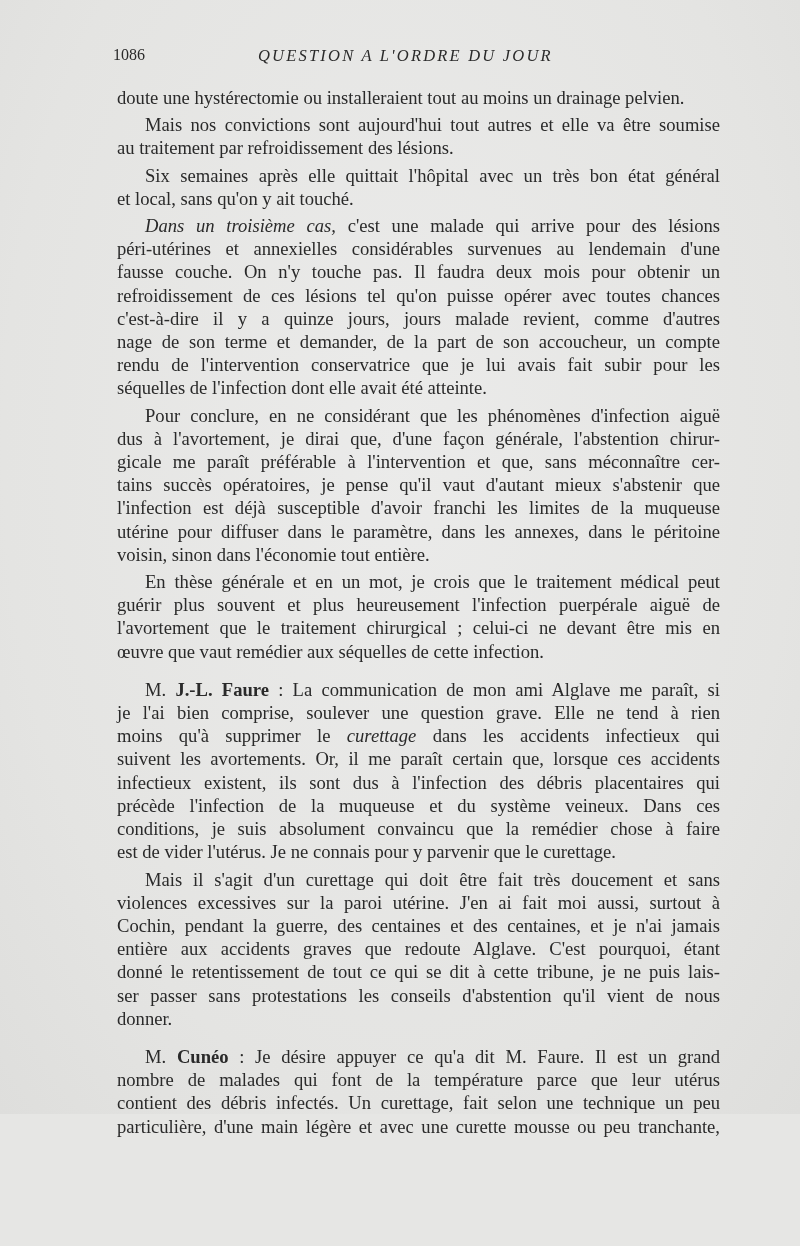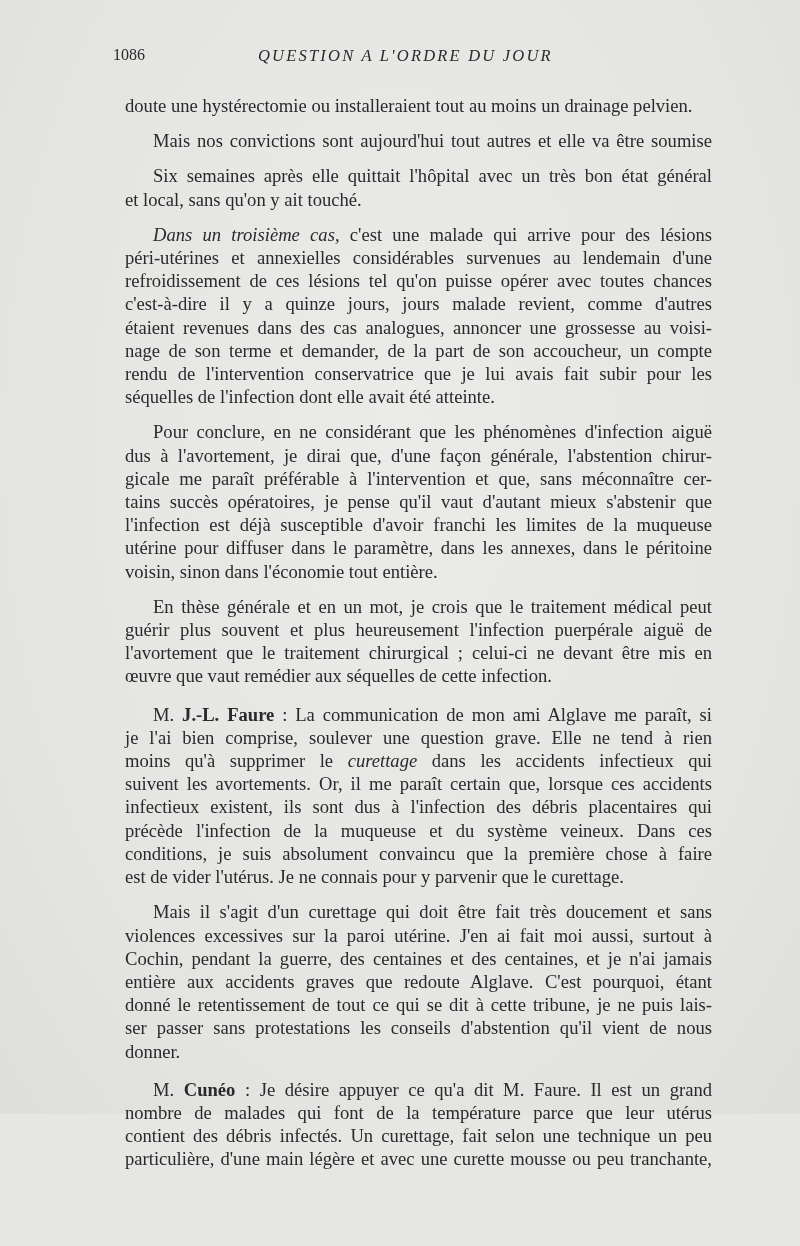--- a/index.html
+++ b/index.html
@@ -44,21 +44,21 @@
       position: absolute;
       top: 82px;
       left: 113px;
       width: 611px;
       font-size: 18.6px;
       line-height: 23.2px;
       text-align: justify;
       hyphens: manual;
     }
     .para {
-      margin: 12px;
+      margin: 4px;
       text-indent: 28px;
     }
     .para.noindent { text-indent: 0; }
     .para.gap-before { margin-top: 15px; }
     .line {
       display: block;
       text-align: justify;
       text-align-last: justify;
       white-space: nowrap;
     }
@@ -76,31 +76,32 @@
     <span class="page-number">1086</span>
     <span class="running-title">QUESTION A L'ORDRE DU JOUR</span>
   </div>
 
   <div class="body" id="body">
       <div class="para noindent">
         <span class="line last">doute une hystérectomie ou installeraient tout au moins un drainage pelvien.</span>
       </div>
       <div class="para noindent">
         <span class="line"><span class="indent"></span>Mais nos convictions sont aujourd'hui tout autres et elle va être soumise</span>
+        <span class="line last">au traitement par refroidissement des lésions.</span>
       </div>
       <div class="para noindent">
         <span class="line"><span class="indent"></span>Six semaines après elle quittait l'hôpital avec un très bon état général</span>
         <span class="line last">et local, sans qu'on y ait touché.</span>
       </div>
       <div class="para noindent">
         <span class="line"><span class="indent"></span><em>Dans un troisième cas,</em> c'est une malade qui arrive pour des lésions</span>
         <span class="line">péri-utérines et annexielles considérables survenues au lendemain d'une</span>
+        <span class="line">fausse couche. On n'y touche pas. Il faudra deux mois pour obtenir un</span>
         <span class="line">refroidissement de ces lésions tel qu'on puisse opérer avec toutes chances</span>
         <span class="line">c'est-à-dire il y a quinze jours, jours malade revient, comme d'autres</span>
-        <span class="line">étaient revenues dans des cas analogues, annoncer une grossesse au voisi-</span>
         <span class="line">nage de son terme et demander, de la part de son accoucheur, un compte</span>
         <span class="line">rendu de l'intervention conservatrice que je lui avais fait subir pour les</span>
         <span class="line last">séquelles de l'infection dont elle avait été atteinte.</span>
       </div>
       <div class="para noindent">
         <span class="line"><span class="indent"></span>Pour conclure, en ne considérant que les phénomènes d'infection aiguë</span>
         <span class="line">dus à l'avortement, je dirai que, d'une façon générale, l'abstention chirur-</span>
         <span class="line">gicale me paraît préférable à l'intervention et que, sans méconnaître cer-</span>
         <span class="line">tains succès opératoires, je pense qu'il vaut d'autant mieux s'abstenir que</span>
         <span class="line">l'infection est déjà susceptible d'avoir franchi les limites de la muqueuse</span>
@@ -113,21 +114,21 @@
         <span class="line">l'avortement que le traitement chirurgical ; celui-ci ne devant être mis en</span>
         <span class="line last">œuvre que vaut remédier aux séquelles de cette infection.</span>
       </div>
       <div class="para noindent gap-before">
         <span class="line"><span class="indent"></span>M. <span class="speaker">J.-L. Faure</span> : La communication de mon ami Alglave me paraît, si</span>
         <span class="line">je l'ai bien comprise, soulever une question grave. Elle ne tend à rien</span>
         <span class="line">moins qu'à supprimer le <em>curettage</em> dans les accidents infectieux qui</span>
         <span class="line">suivent les avortements. Or, il me paraît certain que, lorsque ces accidents</span>
         <span class="line">infectieux existent, ils sont dus à l'infection des débris placentaires qui</span>
         <span class="line">précède l'infection de la muqueuse et du système veineux. Dans ces</span>
-        <span class="line">conditions, je suis absolument convaincu que la première chose à faire</span>
+        <span class="line">conditions, je suis absolument convaincu que la remédier chose à faire</span>
         <span class="line last">est de vider l'utérus. Je ne connais pour y parvenir que le curettage.</span>
       </div>
       <div class="para noindent">
         <span class="line"><span class="indent"></span>Mais il s'agit d'un curettage qui doit être fait très doucement et sans</span>
         <span class="line">violences excessives sur la paroi utérine. J'en ai fait moi aussi, surtout à</span>
         <span class="line">Cochin, pendant la guerre, des centaines et des centaines, et je n'ai jamais</span>
         <span class="line">entière aux accidents graves que redoute Alglave. C'est pourquoi, étant</span>
         <span class="line">donné le retentissement de tout ce qui se dit à cette tribune, je ne puis lais-</span>
         <span class="line">ser passer sans protestations les conseils d'abstention qu'il vient de nous</span>
         <span class="line last">donner.</span>

